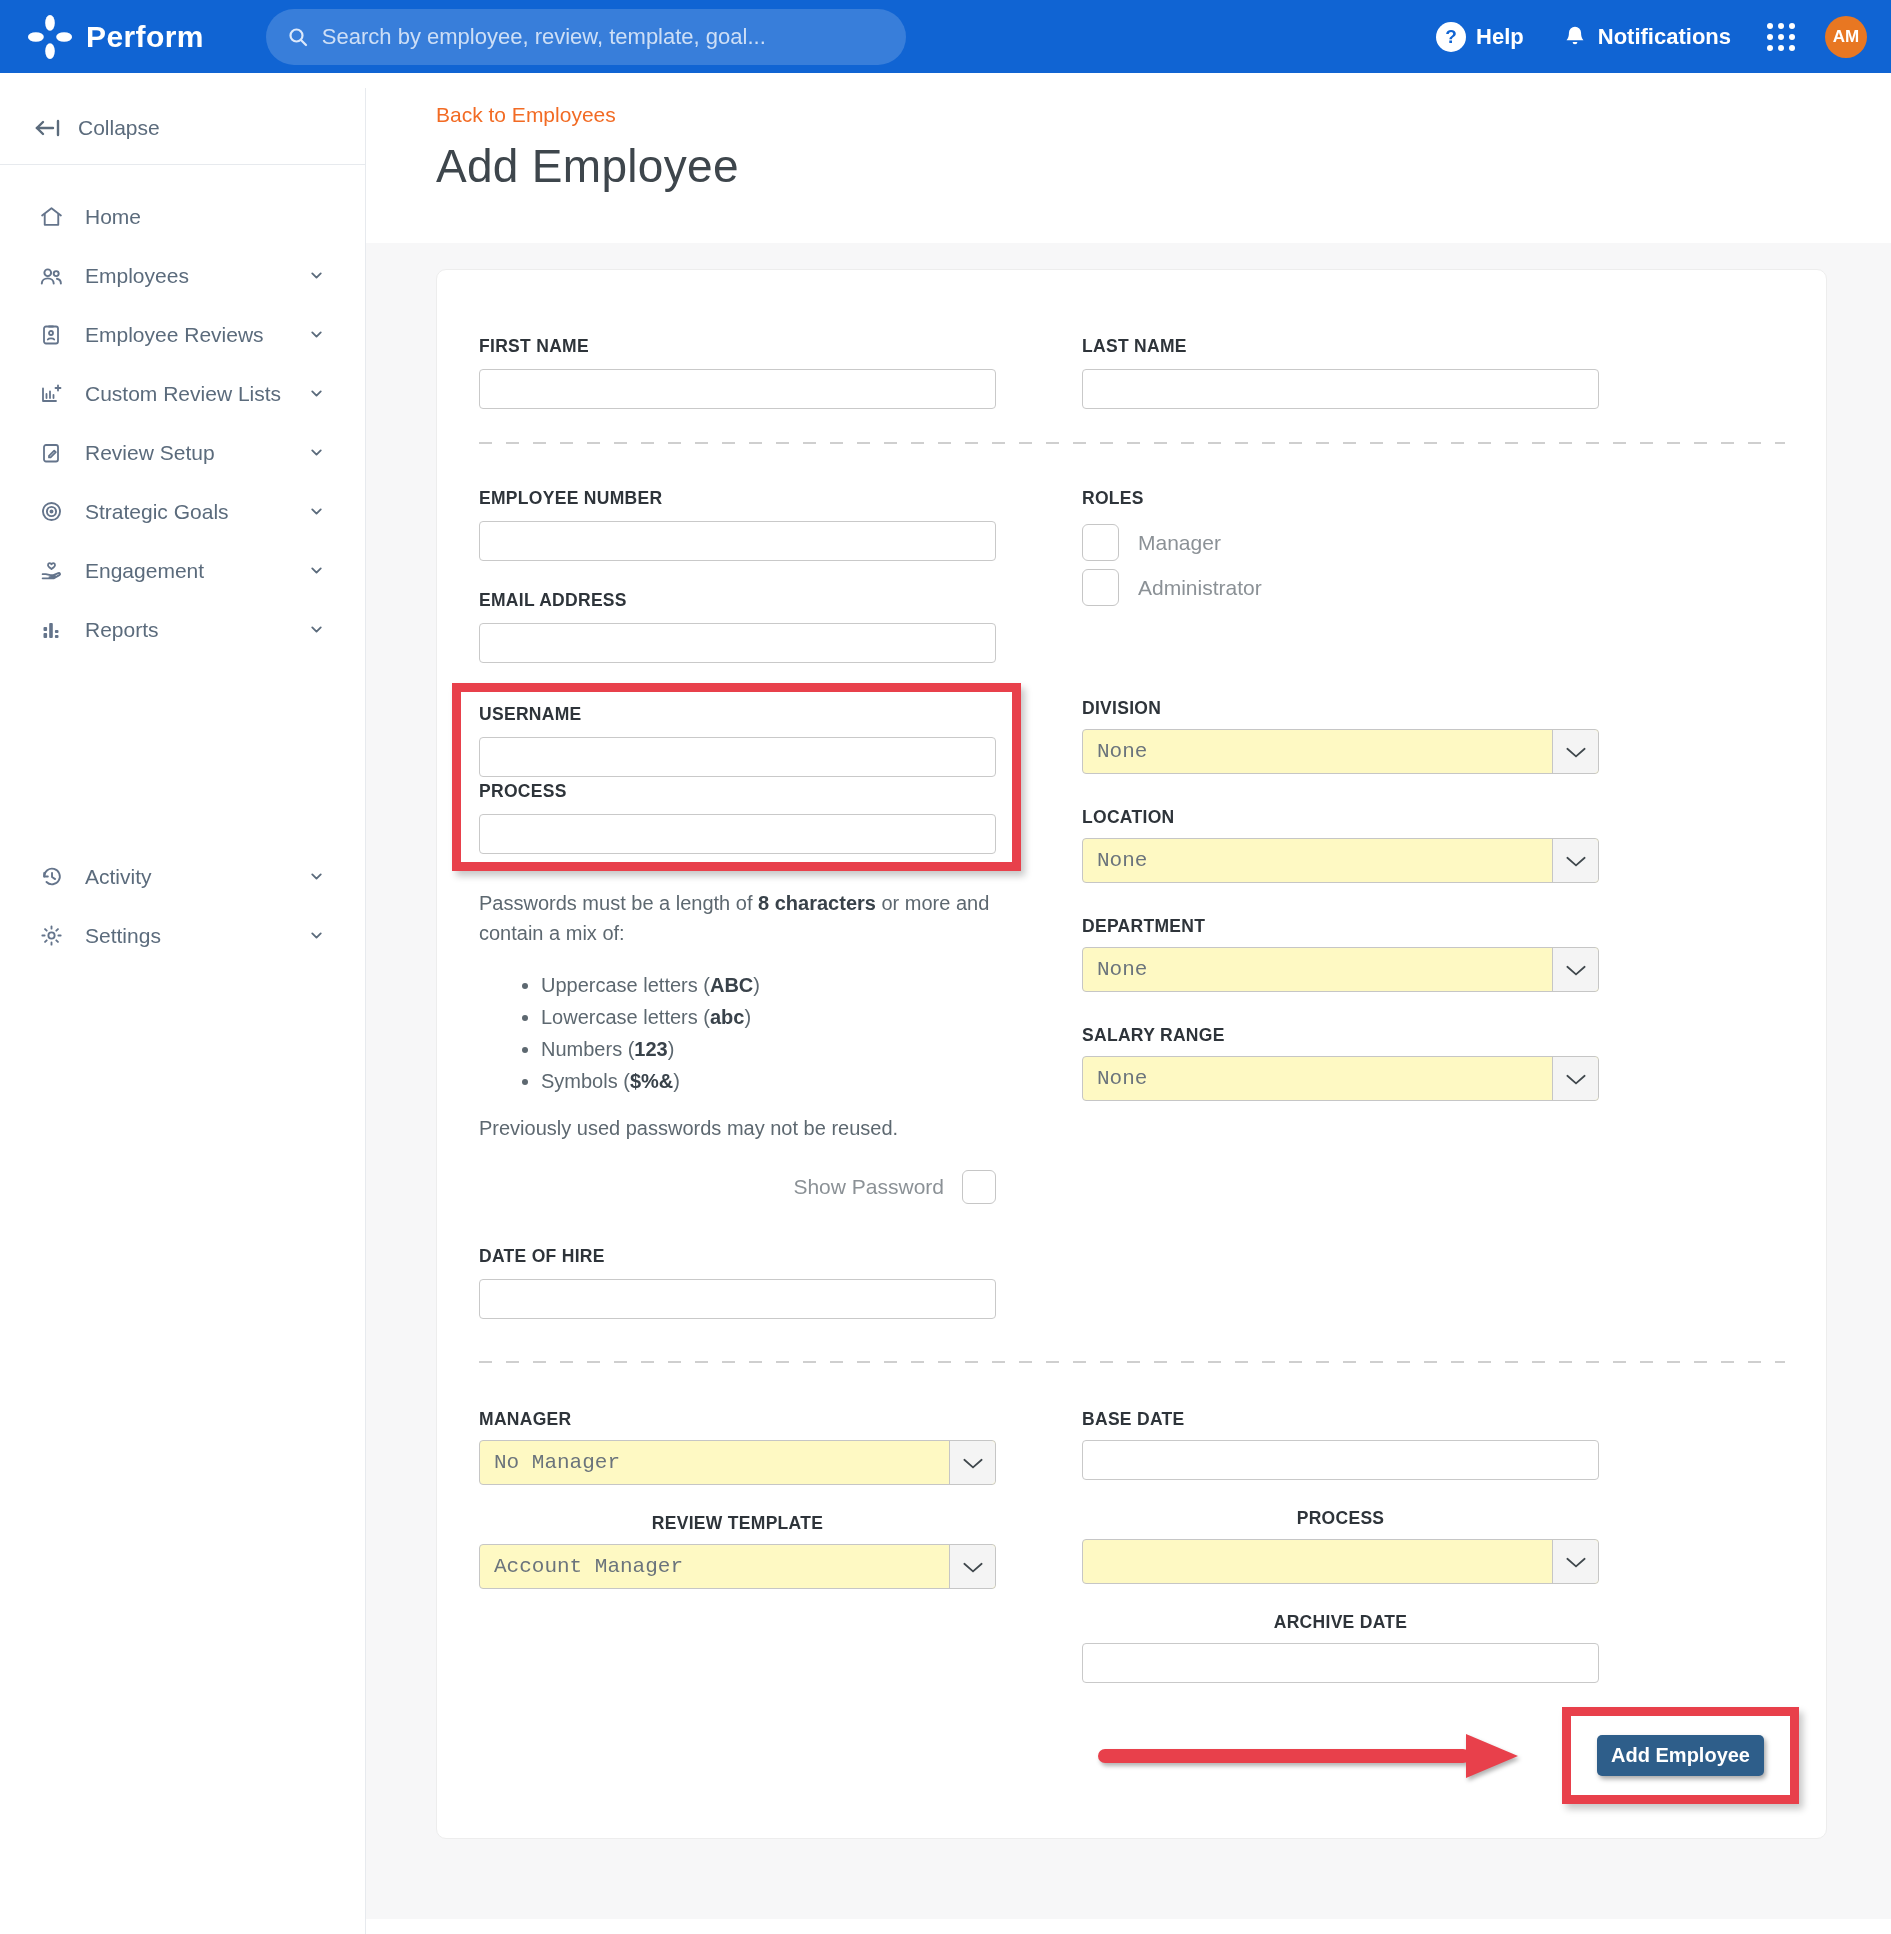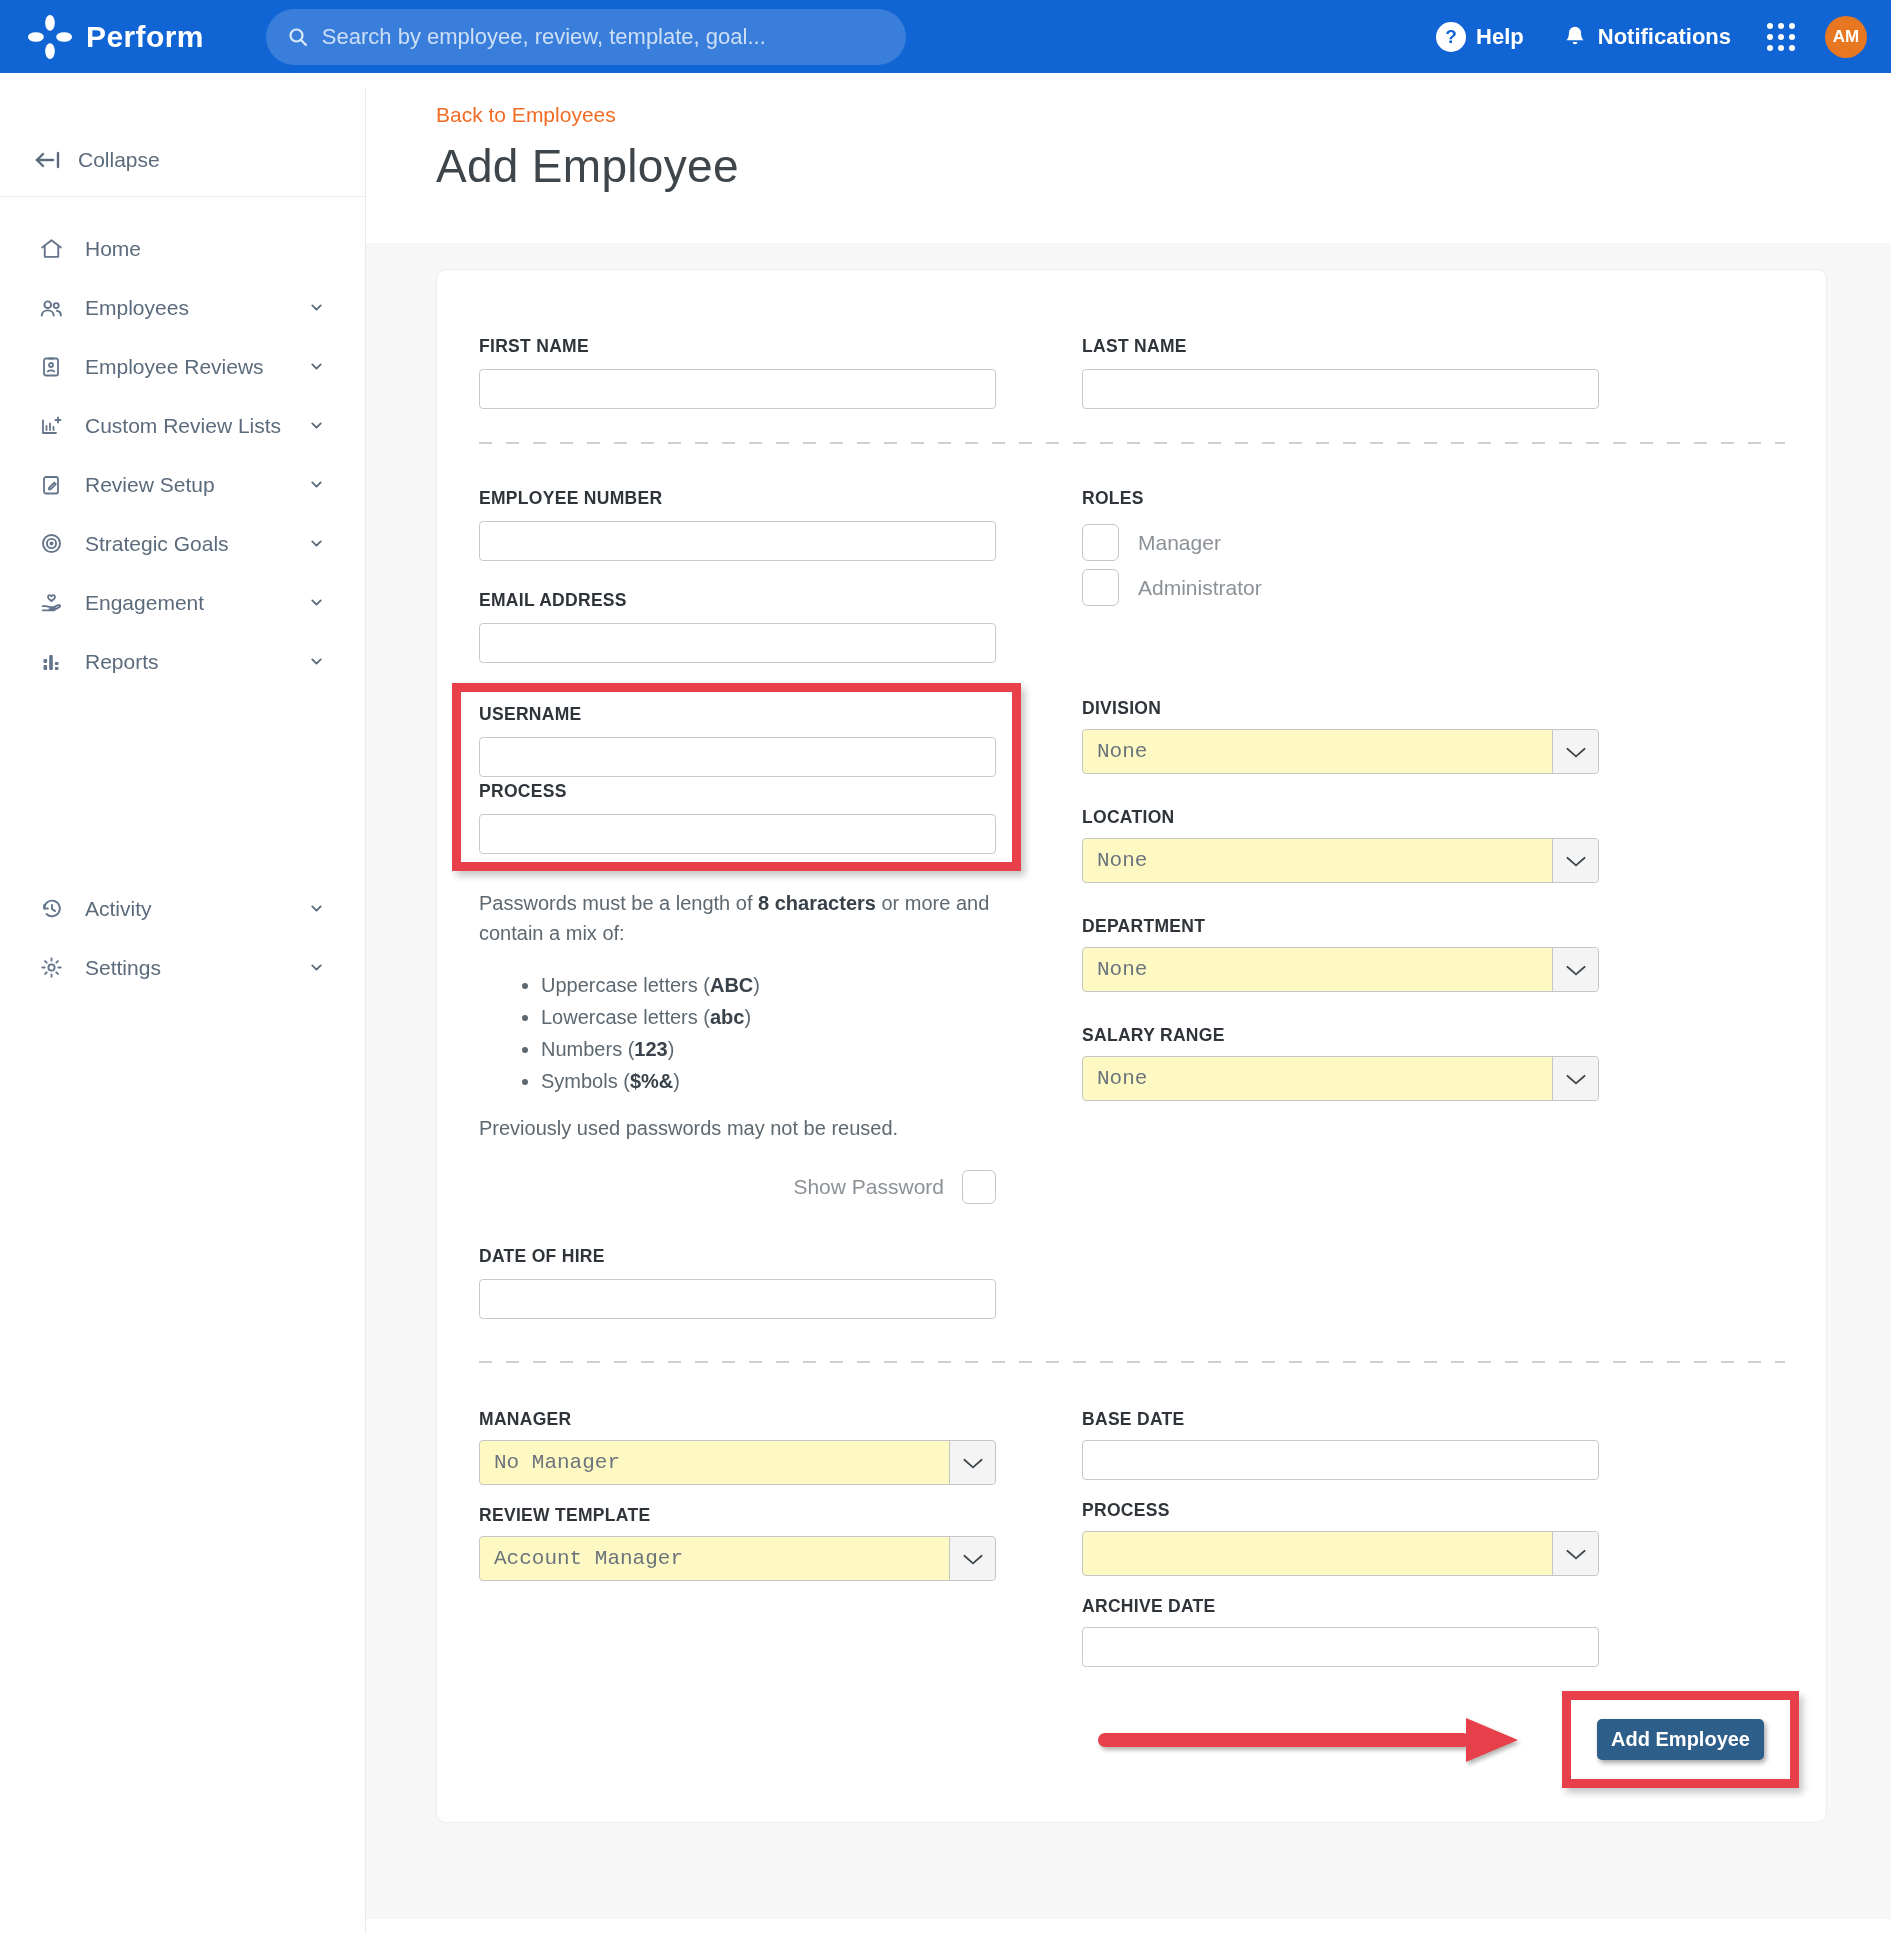--- a/index.html
+++ b/index.html
@@ -18,21 +18,21 @@
   .hdr-item { display:flex; align-items:center; gap:10px; color:#fff; font-size:22px; font-weight:600; cursor:pointer; padding:0 12px; }
   .help-circle { width:30px; height:30px; border-radius:50%; background:#fff; color:#1064d3; font-weight:700; font-size:19px;
     display:flex; align-items:center; justify-content:center; }
   .grid-dots { display:grid; grid-template-columns:repeat(3,6px); grid-template-rows:repeat(3,6px); gap:5px; padding:0 10px; cursor:pointer; }
   .grid-dots span { width:6px; height:6px; border-radius:50%; background:#fff; }
   .avatar { width:42px; height:42px; border-radius:50%; background:#e87722; color:#fff; font-size:17px; font-weight:700;
     display:flex; align-items:center; justify-content:center; margin-left:6px; cursor:pointer; }
 
   
   .sidebar { position:absolute; top:88px; left:0; width:366px; height:1846px; background:#fff; border-right:1px solid #e7eaee; }
-  .collapse-row { display:flex; align-items:center; gap:16px; padding:28px 0 0 34px; color:#5b6b7c; font-size:21px; font-weight:500; cursor:pointer;margin-top:32px; }
+  .collapse-row { display:flex; align-items:center; gap:16px; padding:28px 0 0 34px; color:#5b6b7c; font-size:21px; font-weight:500; cursor:pointer; }
   .sidebar-divider { height:1px; background:#e7eaee; margin-top:24px; }
   .nav { padding-top:22px; }
   .nav-item { display:flex; align-items:center; gap:20px; height:59px; padding-left:37px; padding-right:40px;
     color:#5b6b7c; font-size:21px; font-weight:500; cursor:pointer; }
   .nav-item .chev { margin-left:auto; }
   .nav-spacer { height:188px; }
   .icon-slot { width:28px; display:flex; justify-content:center; }
 
   
   .main { margin-left:366px; width:1525px; height:1846px; display:flex; flex-direction:column; }
@@ -80,21 +80,21 @@
   .pw-note2 { margin-top:24px; font-size:20px; color:#5d6870; }
   .show-pw-row { margin-top:30px; width:517px; display:flex; align-items:center; justify-content:flex-end; gap:18px; }
   .show-pw-label { font-size:21px; color:#8b9196; }
   .checkbox.small { width:34px; height:34px; }
   .mt-hire { margin-top:42px; }
 
   .r-mt-division { margin-top:92px; }
   .r-label-gap { margin-top:33px; }
   .sel-gap { margin-top:10px; }
 
-  .c2-label-gap { margin-top:20px; }
+  .c2-label-gap { margin-top:28px;text-align:center; }
 
   
   .submit-row { margin-top:24px; margin-right:-122px; display:flex; align-items:center; justify-content:flex-end; }
   .annot-arrow { position:relative; width:420px; height:44px; margin-right:44px;
     filter:drop-shadow(2px 3px 2px rgba(0,0,0,.3)); }
   .annot-arrow .shaft { position:absolute; left:0; top:15px; width:372px; height:14px; background:#e8404b; border-radius:7px; }
   .annot-arrow .head { position:absolute; right:0; top:0; width:0; height:0;
     border-top:22px solid transparent; border-bottom:22px solid transparent; border-left:52px solid #e8404b; }
   .annot-box { border:9px solid #e8404b; padding:19px 26px; background:#fff; box-shadow:4px 5px 7px rgba(0,0,0,.22); }
   .submit-btn { background:#2e5e8a; color:#fff; border:none; border-radius:5px; font-family:inherit;

